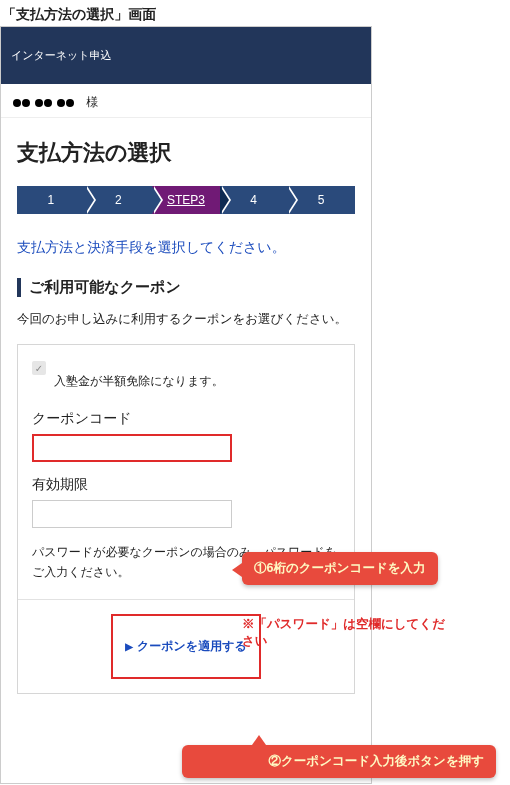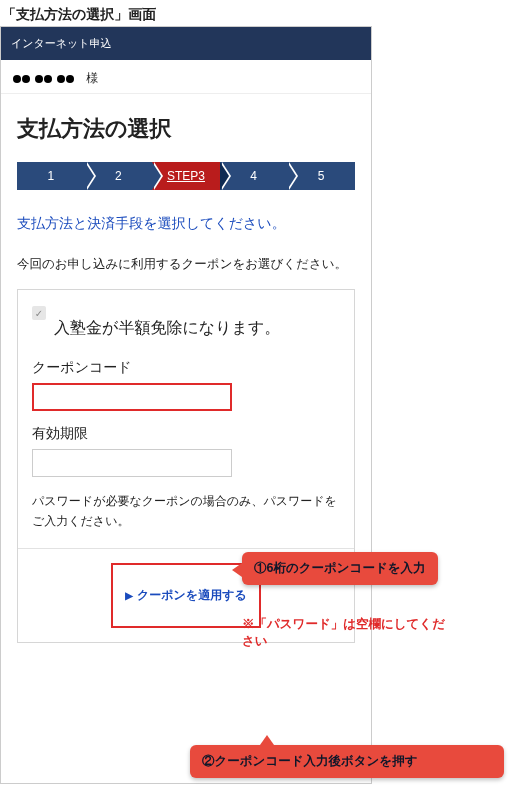--- a/index.html
+++ b/index.html
@@ -1,54 +1,54 @@
 <!DOCTYPE html>
 <html><head>
 <meta charset="utf-8">
 <style>
   html,body{margin:0;padding:0;background:#fff;font-family:"Hiragino Kaku Gothic ProN","Yu Gothic","Meiryo",sans-serif;color:#222;}
   .stage{width:456px;height:785px;position:relative;}
   .caption{font-size:14px;font-weight:bold;padding:6px 2px 2px 2px;}
   .device{position:absolute;left:0;top:26px;width:370px;height:756px;border:1px solid #ccc;background:#fff;overflow:hidden;}
-  .appbar{background:#22365a;color:#fff;font-size:11px;padding:9px 10px;font-family:Liberation Mono, monospace;}
+  .appbar{background:#22365a;color:#fff;font-size:11px;padding:21px 10px;font-family:Liberation Mono, monospace;}
   .user-row{padding:10px 12px 6px 12px;border-bottom:1px solid #eee;font-size:12px;}
   .dots{font-size:0;display:inline-block;vertical-align:middle;margin-right:8px;}
   .dots span{display:inline-block;width:8px;height:8px;border-radius:50%;background:#000;margin-right:1px;}
   .dots .gap{margin-right:5px;}
   .main{padding:12px 16px 16px 16px;}
   h1{font-size:22px;font-weight:bold;margin:8px 0 18px 0;}
   
   .stepper{display:flex;height:28px;margin-bottom:22px;}
   .step{flex:1;position:relative;color:#fff;background:#2a4a7b;font-size:12px;display:flex;align-items:center;justify-content:center;}
   .step::after{content:"";position:absolute;right:-9px;top:0;border-top:14px solid transparent;border-bottom:14px solid transparent;border-left:9px solid #2a4a7b;z-index:2;}
   .step::before{content:"";position:absolute;right:-11px;top:0;border-top:14px solid transparent;border-bottom:14px solid transparent;border-left:9px solid #fff;z-index:1;}
-  .step.active{background:#b91c1c;text-decoration:underline;}
+  .step.active{background:#701a75;text-decoration:underline;}
   .step.active::after{border-left-color:#0e2a52;}
   .step:last-child::after,.step:last-child::before{display:none;}
   .lead{color:#1a4bbd;font-size:14px;line-height:1.7;margin-bottom:18px;}
   .sect-title{border-left:4px solid #22365a;padding-left:8px;font-size:15px;font-weight:bold;margin-bottom:12px;}
   .sect-desc{font-size:12.5px;line-height:1.7;margin-bottom:14px;}
   .box{border:1px solid #d6d6d6;padding:14px 14px 10px 14px;}
   .coupon-item{font-size:12px;line-height:1.7;margin-bottom:14px;padding-left:22px;position:relative;}
   .check{position:absolute;left:0;top:2px;width:14px;height:14px;border-radius:2px;background:#e6e6e6;color:#888;font-size:10px;display:flex;align-items:center;justify-content:center;}
-  .coupon-note{font-size:16px;margin:0 0 20px 22px;}
+  .coupon-note{font-size:12px;margin:0 0 20px 22px;}
   .field-label{font-size:14px;margin-bottom:6px;}
   .field-input{width:200px;height:28px;border:1px solid #ccc;background:#fff;box-sizing:border-box;}
   .field-code{border:2px solid #e02a2a;outline:none;}
   .pw-wrap{margin-top:14px;}
   .pw-note{font-size:12px;line-height:1.7;margin-top:14px;}
   .apply-wrap{border-top:1px solid #e2e2e2;margin:16px -14px 0 -14px;padding:14px 14px 4px 14px;text-align:center;}
   .apply-btn{display:inline-block;border:2px solid #e02a2a;color:#1a4bbd;background:#fff;font-size:12px;padding:22px 12px;font-weight:bold;cursor:pointer;}
   .apply-btn .chev{color:#1a4bbd;margin-right:4px;font-size:10px;}
   
-  .callout{position:absolute;background:#e84a3d;color:#0f172a;font-size:12.5px;font-weight:bold;border-radius:6px;padding:8px 12px;box-shadow:0 2px 4px rgba(0,0,0,0.25);}
+  .callout{position:absolute;background:#e84a3d;color:#fef9c3;font-size:12.5px;font-weight:bold;border-radius:6px;padding:8px 12px;box-shadow:0 2px 4px rgba(0,0,0,0.25);}
   .callout::before{content:"";position:absolute;width:0;height:0;}
   .c1{left:242px;top:552px;}
   .c1::before{left:-10px;top:11px;border-top:7px solid transparent;border-bottom:7px solid transparent;border-right:10px solid #e84a3d;}
-  .c2{left:190px;top:745px;width:290px;text-align:left;}
+  .c2{left:182px;top:745px;width:290px;text-align:right;}
   .c2::before{left:70px;top:-10px;border-left:7px solid transparent;border-right:7px solid transparent;border-bottom:10px solid #e84a3d;}
   .note-red{position:absolute;left:242px;top:616px;color:#e02a2a;font-size:12.5px;font-weight:bold;}
 </style>
 </head>
 <body>
 
 <div class="stage">
 
   <div class="caption">「支払方法の選択」画面</div>
 
@@ -70,20 +70,21 @@
       <div class="stepper">
         <div class="step">1</div>
         <div class="step">2</div>
         <div class="step active">STEP3</div>
         <div class="step">4</div>
         <div class="step">5</div>
       </div>
 
       <div class="lead">支払方法と決済手段を選択してください。</div>
 
+      <div class="sect-title">ご利用可能なクーポン</div>
       <div class="sect-desc">今回のお申し込みに利用するクーポンをお選びください。</div>
 
       <div class="box">
         <div class="coupon-item">
           <span class="check">✓</span>
         </div>
         <div class="coupon-note">入塾金が半額免除になります。</div>
 
         <div class="field-label">クーポンコード</div>
         <input class="field-input field-code" value="" style="">

